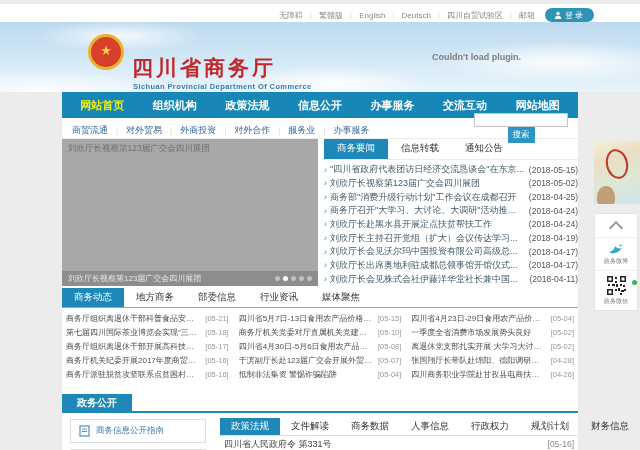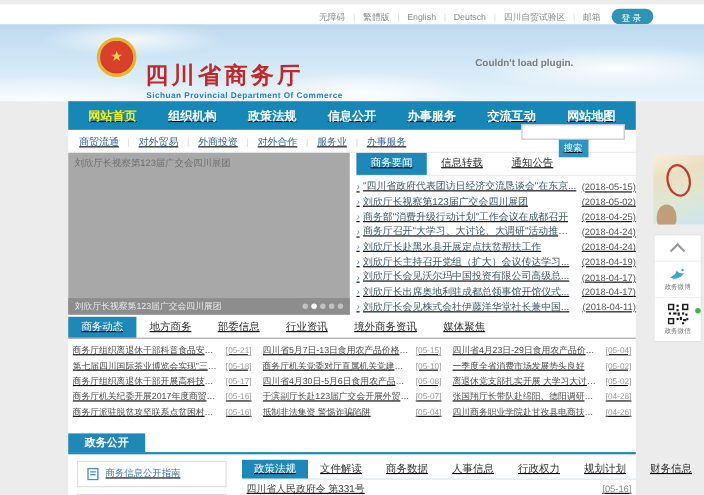--- a/index.html
+++ b/index.html
@@ -10,41 +10,41 @@
     -webkit-font-smoothing:antialiased;
   }
   
   .topbar { position:absolute; top:4px; left:0; width:640px; height:22px; background:#fff;
     display:flex; align-items:center; justify-content:flex-end; padding-right:46px; }
   .topbar ul { display:flex; list-style:none; align-items:center; }
   .topbar li { display:flex; align-items:center; }
   .topbar a { font-size:8px; color:#8a8a8a; text-decoration:none; white-space:nowrap; }
   .topbar li + li::before { content:"|"; color:#d8d8d8; margin:0 7px; font-size:8px; }
   .login-pill { margin-left:10px; height:14px; background:#2e94b5; border-radius:8px;
-    display:flex; align-items:center; gap:3px; padding:0 9px; cursor:pointer;flex-direction:column; }
+    display:flex; align-items:center; gap:3px; padding:0 9px; cursor:pointer; }
   .login-pill span { color:#fff; font-size:8px; letter-spacing:2px; }
   
   .header { position:absolute; top:22px; left:0; width:640px; height:70px;
     background:
       radial-gradient(ellipse 140px 26px at 330px 62px, rgba(255,255,255,.95), rgba(255,255,255,0) 70%),
       radial-gradient(ellipse 180px 30px at 560px 40px, rgba(255,255,255,.9), rgba(255,255,255,0) 70%),
       radial-gradient(ellipse 120px 22px at 120px 14px, rgba(255,255,255,.8), rgba(255,255,255,0) 70%),
       radial-gradient(ellipse 200px 34px at 40px 70px, rgba(255,255,255,.85), rgba(255,255,255,0) 70%),
       linear-gradient(180deg,#bdd9ee 0%,#cfe6f5 45%,#e9f4fb 100%); }
   .emblem { position:absolute; left:88px; top:12px; width:36px; height:36px; border-radius:50%;
     background:radial-gradient(circle at 50% 45%, #d8402c 0 62%, #b52718 100%);
     border:3px solid #e8b42c; display:flex; align-items:center; justify-content:center; }
   .emblem i { color:#f5d24a; font-style:normal; font-size:13px; line-height:1; margin-top:-4px; }
   .site-title { position:absolute; left:132px; top:32px; font-size:21px; font-weight:bold;
     color:#c0282c; letter-spacing:3px; white-space:nowrap; }
   .site-sub { position:absolute; left:133px; top:60px; font-size:7.5px; font-weight:bold;
     color:#2d7fb8; letter-spacing:.4px; white-space:nowrap; }
   .plugin-error { position:absolute; left:432px; top:30px; font-size:9px; color:#7d7d7d; font-weight:bold; }
   
-  .content { position:absolute; left:62px; top:92px; width:516px; height:358px; background:#fff;text-decoration:underline; }
+  .content { position:absolute; left:62px; top:92px; width:516px; height:358px; background:#fff; }
   
   .navbar { height:26px; background:#1787b8; display:flex; align-items:stretch; justify-content:space-around; padding:0 4px; }
   .navbar a { display:flex; align-items:center; padding:0 8px; font-size:11px; font-weight:bold;
     color:#fff; text-decoration:none; white-space:nowrap; }
   .navbar a.active { color:#f9ef00; }
   
   .subnav { height:21px; display:flex; align-items:center; padding:0 10px; border-bottom:1px solid #ececec; }
   .subnav ul { display:flex; list-style:none; align-items:center; }
   .subnav a { font-size:9px; color:#31679e; text-decoration:none; white-space:nowrap; }
   .subnav li + li::before { content:"|"; color:#d5d5d5; margin:0 8px; font-size:8px; }
@@ -296,21 +296,20 @@
   <div class="sec2-tabs">
 
       <span class="active">商务动态</span>
 
       <span>地方商务</span>
 
       <span>部委信息</span>
 
       <span>行业资讯</span>
 
-      <span>境外商务资讯</span>
 
       <span>媒体聚焦</span>
     </div>
   <div class="cols">
     <ul class="col">
 
         <li>
           <span class="t">商务厅组织离退休干部科普食品安全知识</span>
           <span class="d">[05-21]</span>
         </li>

